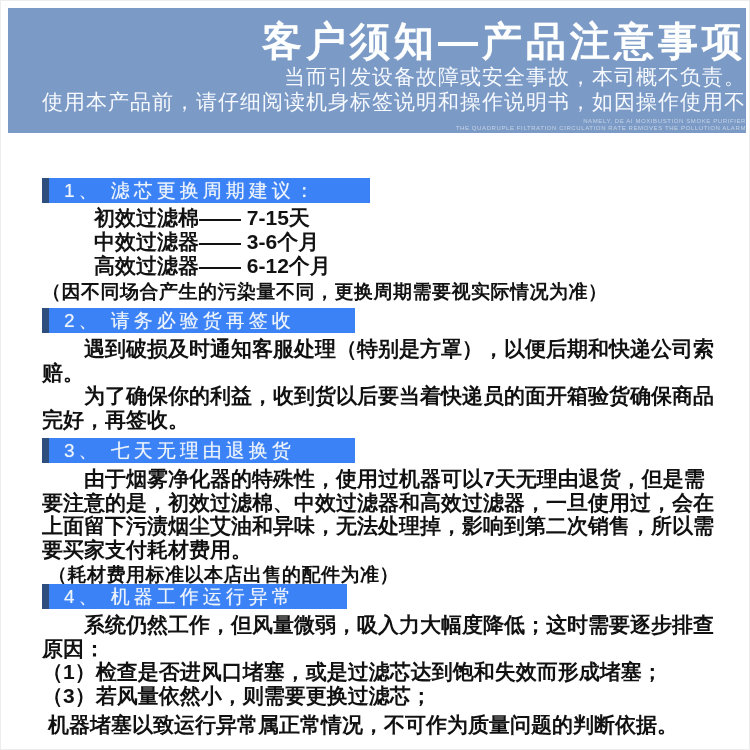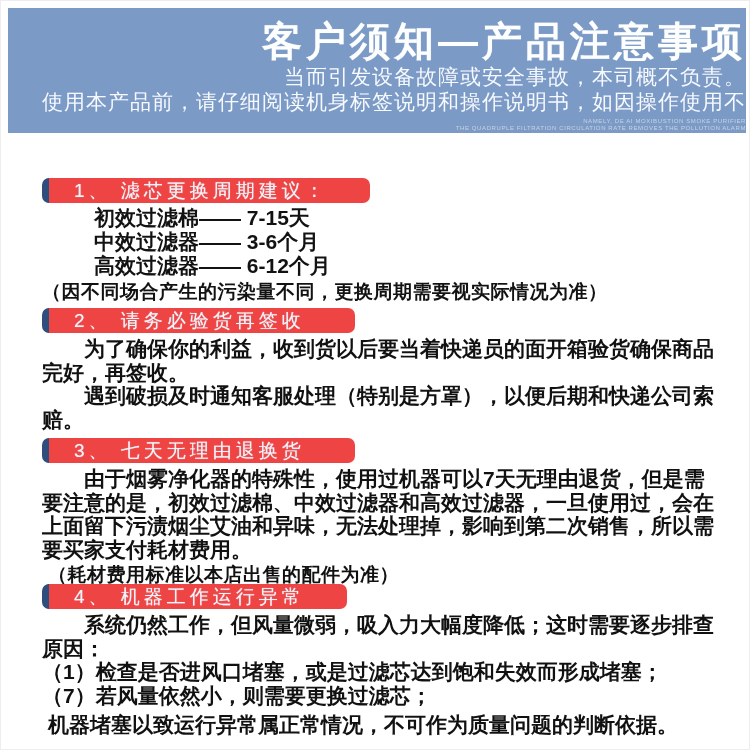--- a/index.html
+++ b/index.html
@@ -47,29 +47,28 @@
     color:rgba(255,255,255,.55);
   }
 
   
   .section{
     position:absolute;left:42px;width:672px;
     color:#121212;
   }
   .sec-bar{
     height:25px;line-height:25px;
-    background:#ef4444;
+    background:#3b82f6;
     border-left:7px solid #2e4e7e;
     color:#eef4fc;
     font-size:19px;
     letter-spacing:4px;
-    padding-left:25px;
+    padding-left:15px;
     box-sizing:border-box;
     text-shadow:0 0 1px rgba(240,246,255,.6);
-    border-radius:7px;
   }
   .w1{width:328px;} .w2{width:313px;} .w3{width:313px;} .w4{width:305px;}
 
   .sec-body{
     margin-top:4px;
     font-weight:bold;
     font-size:21px;
     line-height:23.5px;
     color:#111111;
   }
@@ -114,38 +113,38 @@
       <div>初效过滤棉—— 7-15天</div>
       <div>中效过滤器—— 3-6个月</div>
       <div>高效过滤器—— 6-12个月</div>
     </div>
     <div class="note">（因不同场合产生的污染量不同，更换周期需要视实际情况为准）</div>
   </div>
 
   <div class="section s2">
     <div class="sec-bar w2">2、 请务必验货再签收</div>
     <div class="sec-body">
+      <p class="para">遇到破损及时通知客服处理（特别是方罩），以便后期和快递公司索赔。</p>
       <p class="para">为了确保你的利益，收到货以后要当着快递员的面开箱验货确保商品完好，再签收。</p>
-      <p class="para">遇到破损及时通知客服处理（特别是方罩），以便后期和快递公司索赔。</p>
     </div>
   </div>
 
   <div class="section s3">
     <div class="sec-bar w3">3、 七天无理由退换货</div>
     <div class="sec-body">
       <p class="para">由于烟雾净化器的特殊性，使用过机器可以7天无理由退货，但是需要注意的是，初效过滤棉、中效过滤器和高效过滤器，一旦使用过，会在上面留下污渍烟尘艾油和异味，无法处理掉，影响到第二次销售，所以需要买家支付耗材费用。</p>
       <p class="flush note">（耗材费用标准以本店出售的配件为准）</p>
     </div>
   </div>
 
   <div class="section s4">
     <div class="sec-bar w4">4、 机器工作运行异常</div>
     <div class="sec-body">
       <p class="para">系统仍然工作，但风量微弱，吸入力大幅度降低；这时需要逐步排查原因：</p>
       <ul class="checklist">
         <li>（1）检查是否进风口堵塞，或是过滤芯达到饱和失效而形成堵塞；</li>
-        <li>（7）若风量依然小，则需要更换过滤芯；</li>
+        <li>（3）若风量依然小，则需要更换过滤芯；</li>
       </ul>
       <p class="flush">机器堵塞以致运行异常属正常情况，不可作为质量问题的判断依据。</p>
     </div>
   </div>
 
 </div>
 
 </body></html>

